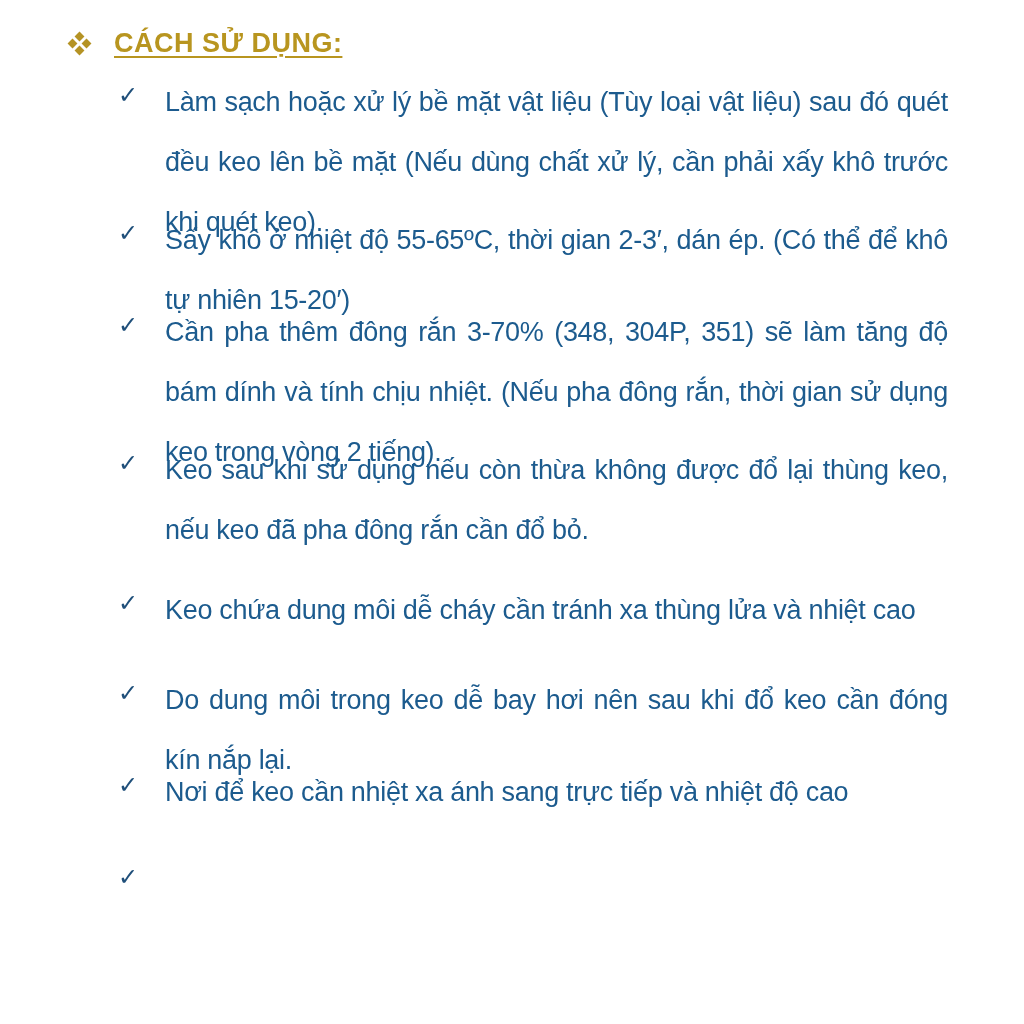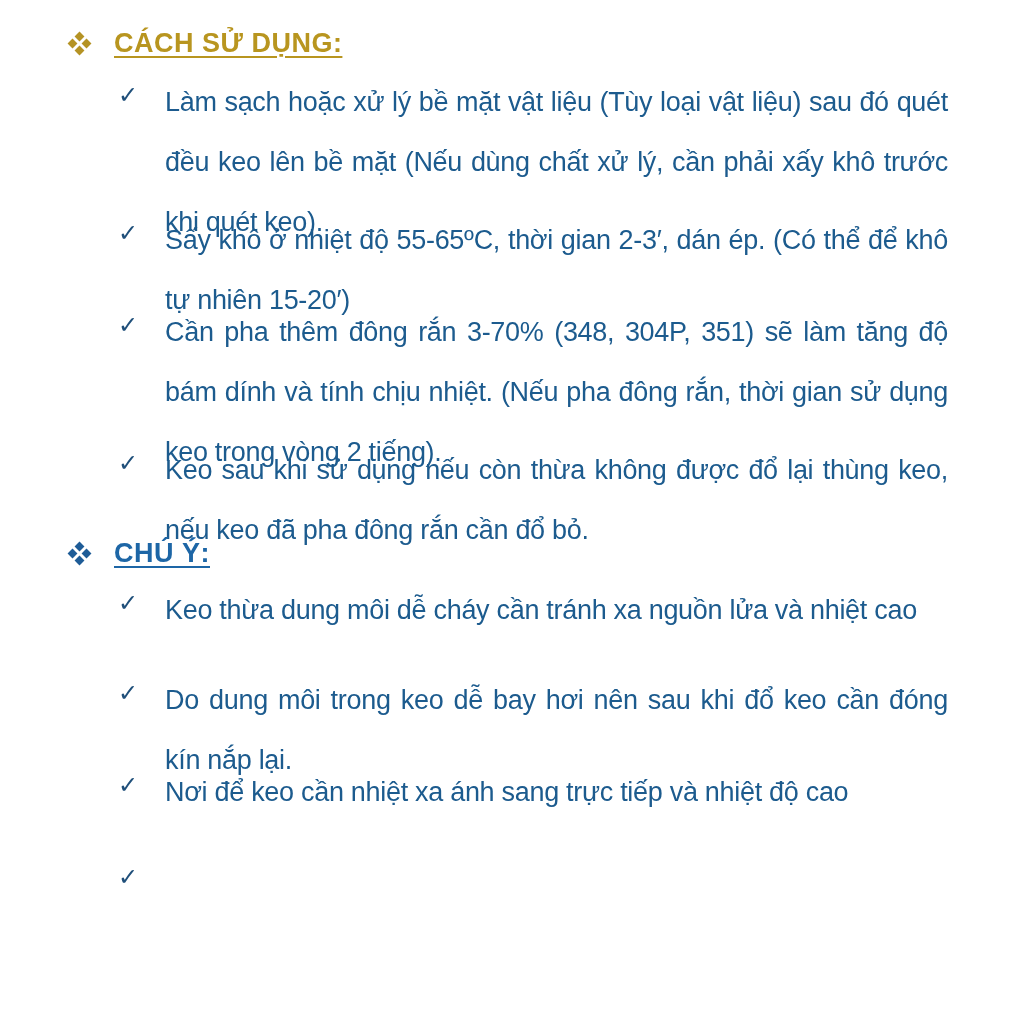--- a/index.html
+++ b/index.html
@@ -50,33 +50,24 @@
   </div>
   <div class="item" style="top:302px;">
     <span class="check">✓</span>
     <span class="item-text">Cần pha thêm đông rắn 3-70% (348, 304P, 351) sẽ làm tăng độ bám dính và tính chịu nhiệt. (Nếu pha đông rắn, thời gian sử dụng keo trong vòng 2 tiếng).</span>
   </div>
   <div class="item" style="top:440px;">
     <span class="check">✓</span>
     <span class="item-text">Keo sau khi sử dụng nếu còn thừa không được đổ lại thùng keo, nếu keo đã pha đông rắn cần đổ bỏ.</span>
   </div>
 
-  <div class="section-head blue" style="top:538px;">
-    <span class="diamond">
-        <i></i>
-        <i></i>
-        <i></i>
-        <i></i>
-      </span>
-    <span class="section-title">CHÚ Ý:</span>
-  </div>
 
   <div class="item" style="top:580px;">
     <span class="check">✓</span>
-    <span class="item-text">Keo thừa dung môi dễ cháy cần tránh xa nguồn lửa và nhiệt cao</span>
+    <span class="item-text">Keo chứa dung môi dễ cháy cần tránh xa thùng lửa và nhiệt cao</span>
   </div>
   <div class="item" style="top:670px;">
     <span class="check">✓</span>
     <span class="item-text">Do dung môi trong keo dễ bay hơi nên sau khi đổ keo cần đóng kín nắp lại.</span>
   </div>
   <div class="item" style="top:762px;">
     <span class="check">✓</span>
     <span class="item-text">Nơi để keo cần nhiệt xa ánh sang trực tiếp và nhiệt độ cao</span>
   </div>
   <div class="item" style="top:854px;">

